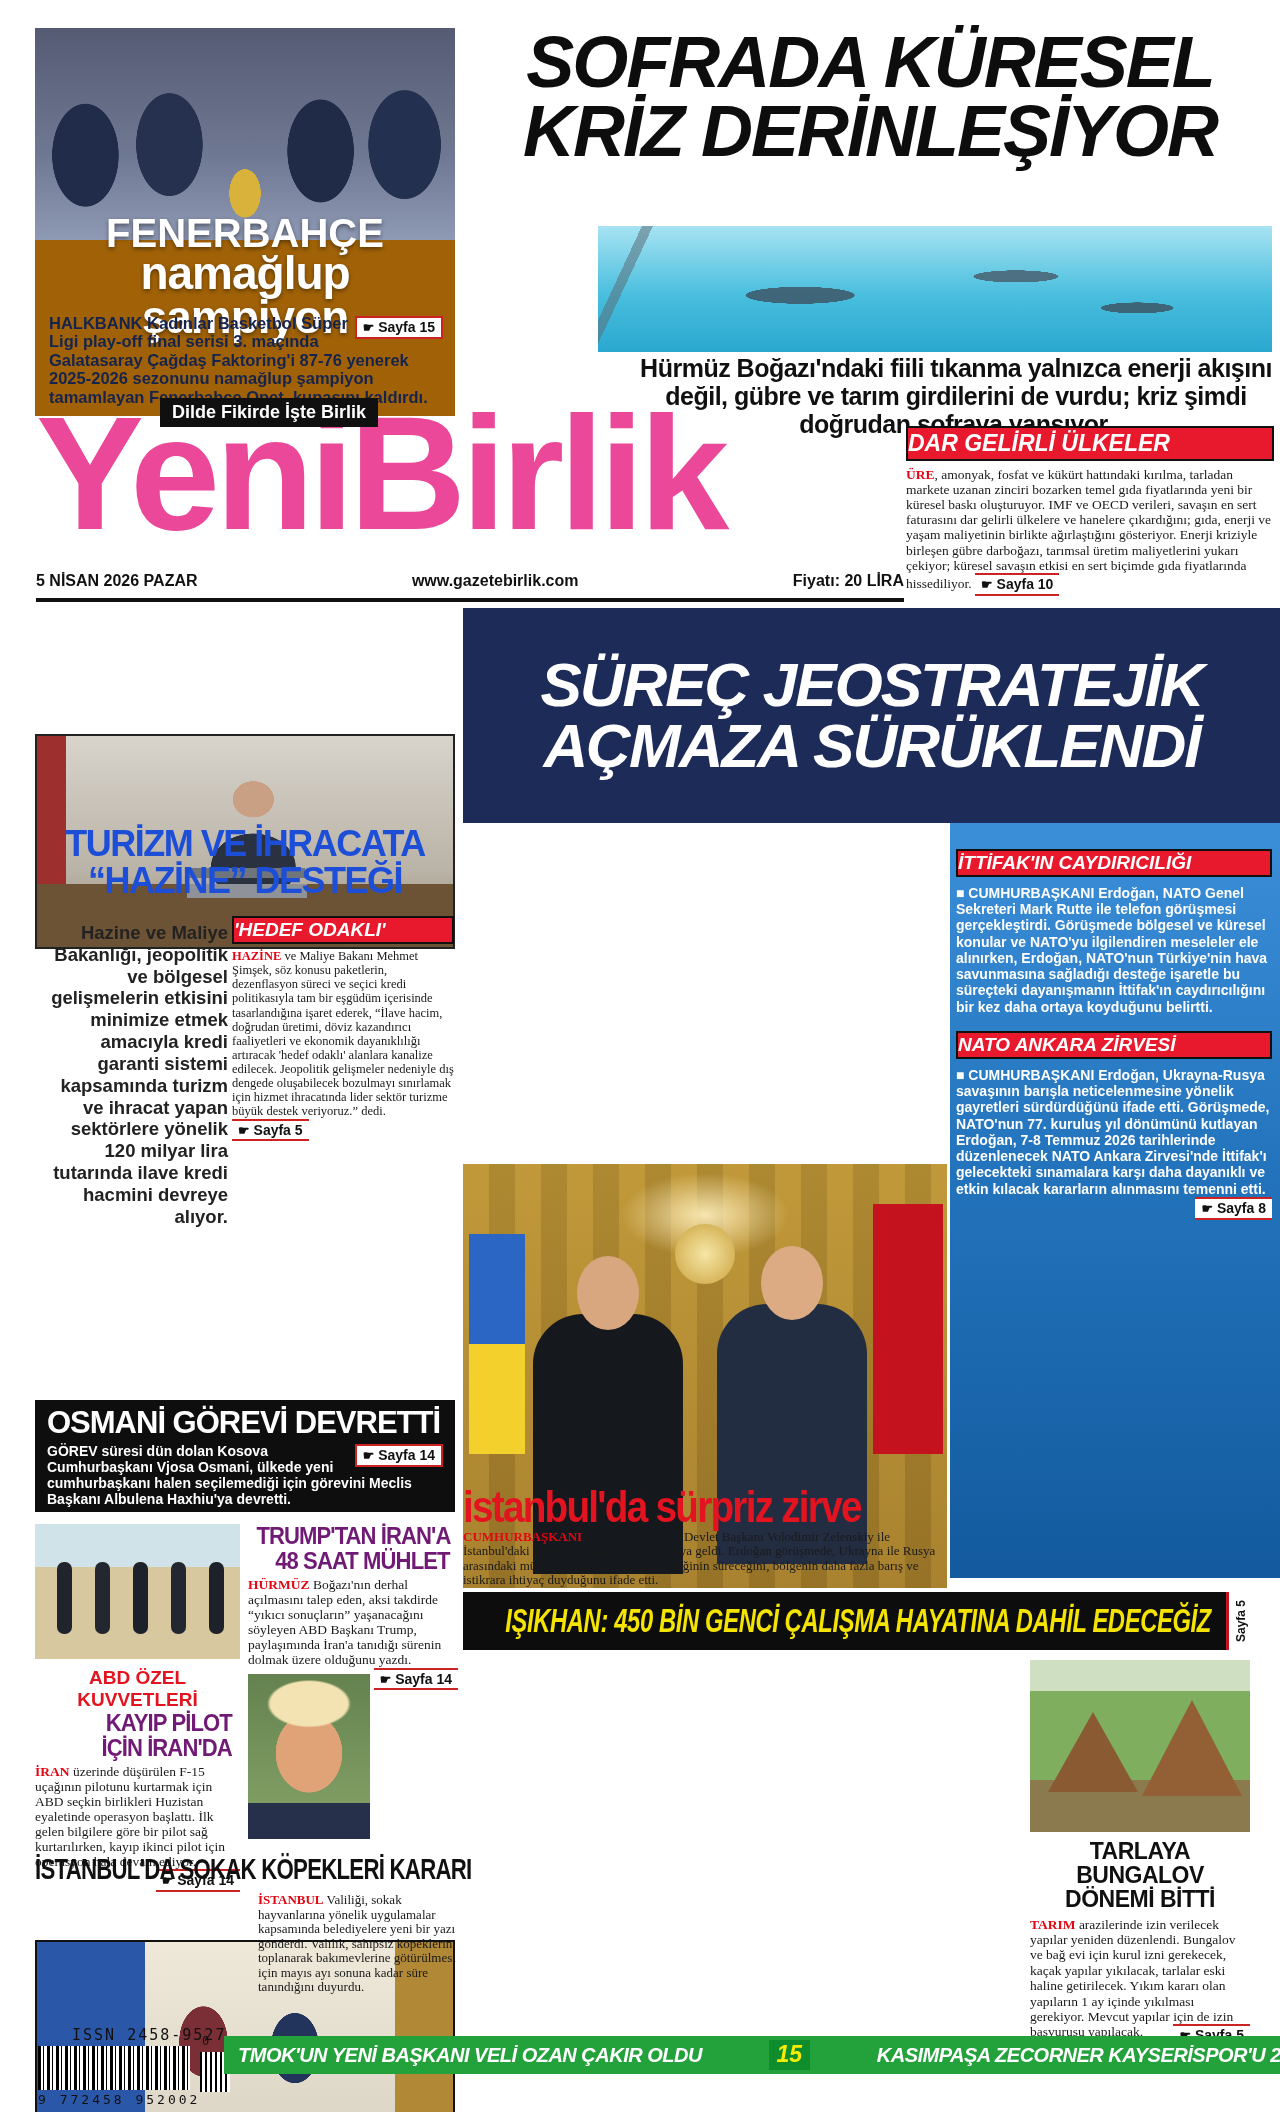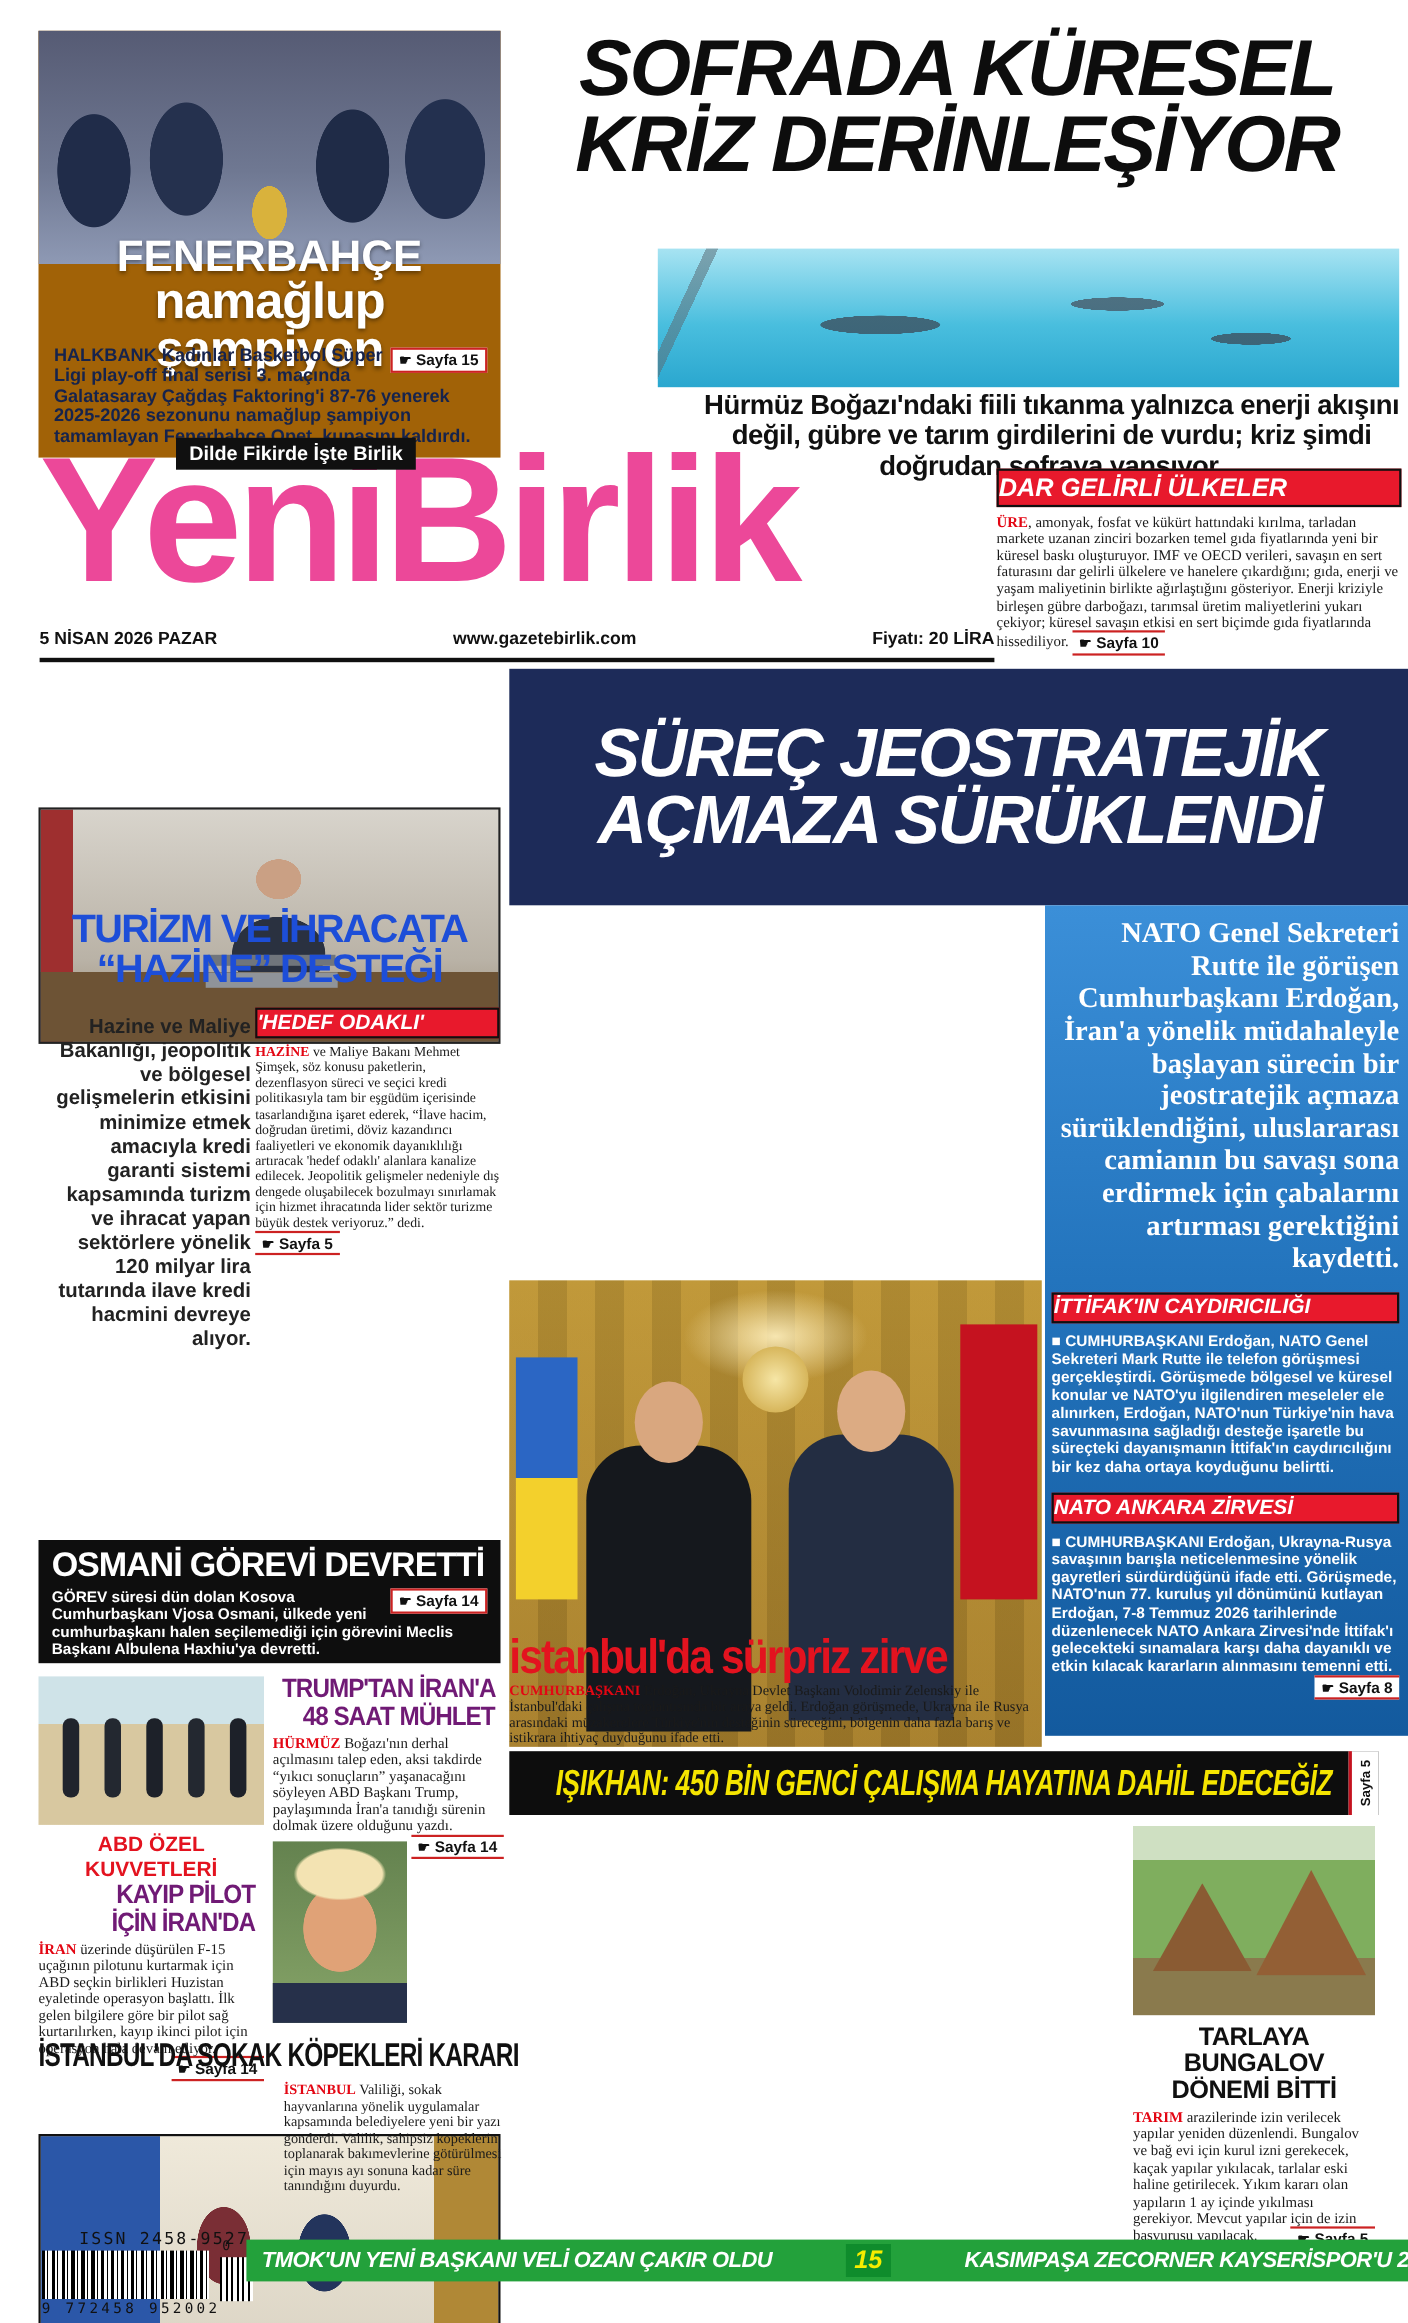--- a/index.html
+++ b/index.html
@@ -242,21 +242,20 @@
     <div class="flag-ua"></div>
     <div class="flag-tr"></div>
     <div class="emblem"></div>
     <div class="man man-l"></div>
     <div class="man man-r"></div>
     <div class="head-skin hl"></div>
     <div class="head-skin hr"></div>
   </div>
 
   <div class="abs nato">
-    <div class="nato-intro">NATO Genel Sekreteri Rutte ile görüşen Cumhurbaşkanı Erdoğan, İran'a yönelik müdahaleyle başlayan sürecin bir jeostratejik açmaza sürüklendiğini, uluslararası camianın bu savaşı sona erdirmek için çabalarını artırması gerektiğini kaydetti.</div>
     <div class="band">İTTİFAK'IN CAYDIRICILIĞI</div>
     <div class="nato-body">
       <span>■</span>
       <span>CUMHURBAŞKANI</span><span> Erdoğan, NATO Genel Sekreteri Mark Rutte ile telefon görüşmesi gerçekleştirdi. Görüşmede bölgesel ve küresel konular ve NATO'yu ilgilendiren meseleler ele alınırken, Erdoğan, NATO'nun Türkiye'nin hava savunmasına sağladığı desteğe işaretle bu süreçteki dayanışmanın İttifak'ın caydırıcılığını bir kez daha ortaya koyduğunu belirtti.</span>
     </div>
     <div class="band">NATO ANKARA ZİRVESİ</div>
     <div class="nato-body">
       <span>■</span>
       <span>CUMHURBAŞKANI</span><span> Erdoğan, Ukrayna-Rusya savaşının barışla neticelenmesine yönelik gayretleri sürdürdüğünü ifade etti. Görüşmede, NATO'nun 77. kuruluş yıl dönümünü kutlayan Erdoğan, 7-8 Temmuz 2026 tarihlerinde düzenlenecek NATO Ankara Zirvesi'nde İttifak'ı gelecekteki sınamalara karşı daha dayanıklı ve etkin kılacak kararların alınmasını temenni etti.</span>
       <span class="sayfa"><span class="hand">☛</span> <span>Sayfa 8</span></span>

